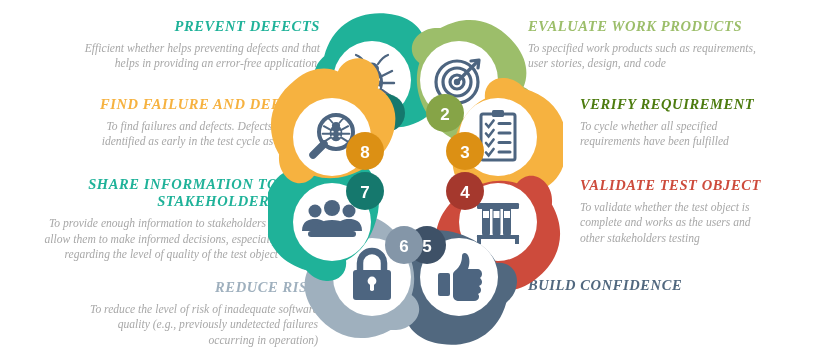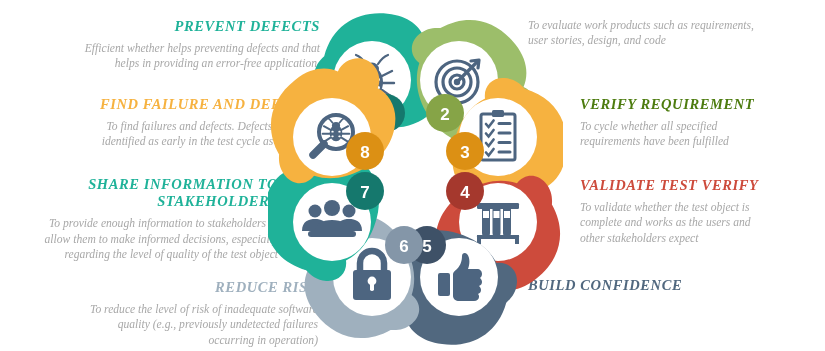--- a/index.html
+++ b/index.html
@@ -77,35 +77,36 @@
   </div>
 
   <div class="block ta-right" style="left:18px;top:279px;width:300px;">
     <h3 style="color: rgb(159, 176, 190);">REDUCE RISK</h3>
     <p>To reduce the level of risk of inadequate software
 quality (e.g., previously undetected failures
 occurring in operation)</p>
   </div>
 
   <div class="block ta-left" style="left:528px;top:18px;width:292px;">
-    <p>To evaluate work products such as requirements,
+    <h3 style="color: rgb(156, 190, 106);">EVALUATE WORK PRODUCTS</h3>
+    <p>To specified work products such as requirements,
 user stories, design, and code</p>
   </div>
 
   <div class="block ta-left" style="left:580px;top:96px;width:242px;">
     <h3 style="color: #4d7c0f;">VERIFY REQUIREMENT</h3>
     <p>To cycle whether all specified
 requirements have been fulfilled</p>
   </div>
 
   <div class="block ta-left" style="left:580px;top:177px;width:242px;">
-    <h3 style="color: rgb(205, 75, 60);">VALIDATE TEST VERIFY</h3>
+    <h3 style="color: rgb(205, 75, 60);">VALIDATE TEST OBJECT</h3>
     <p>To validate whether the test object is
 complete and works as the users and
-other stakeholders expect</p>
+other stakeholders testing</p>
   </div>
 
   <div class="block ta-left" style="left:528px;top:277px;width:294px;">
     <h3 style="color: rgb(81, 104, 127);">BUILD CONFIDENCE</h3>
   </div>
 
   <div id="wheel">
     <svg width="295" height="351" viewBox="0 0 295 351" xmlns="http://www.w3.org/2000/svg">
 
       <defs>

